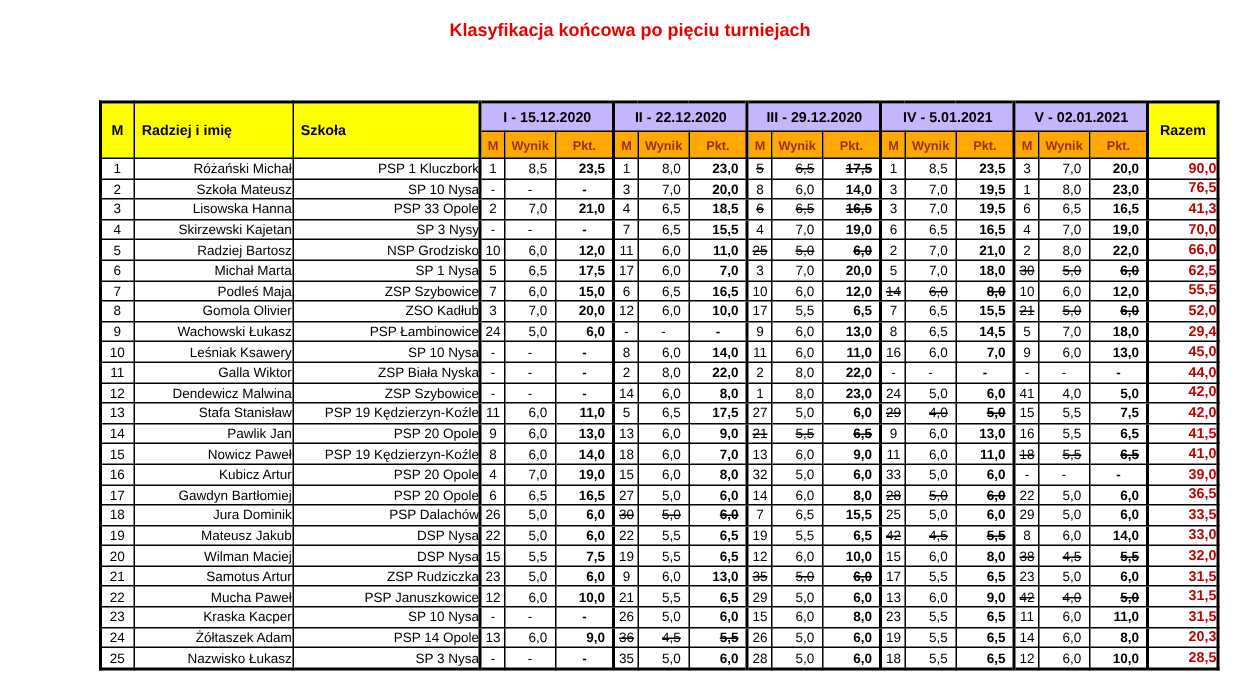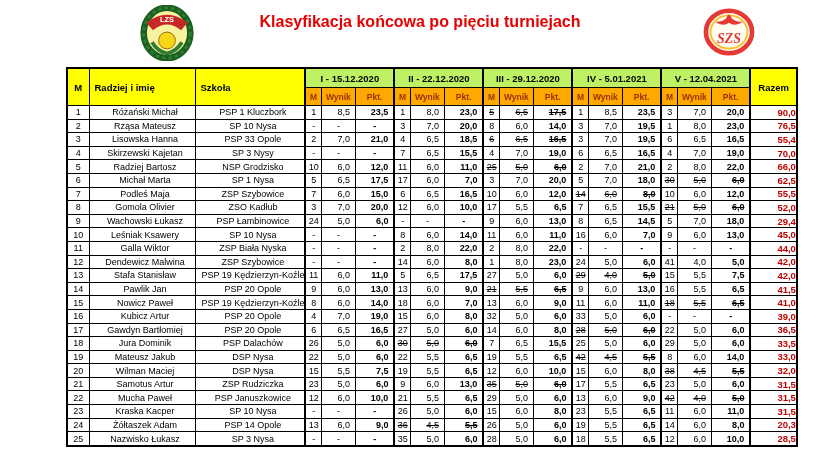--- a/index.html
+++ b/index.html
@@ -1,67 +1,48 @@
 <!DOCTYPE html>
 <html><head>
 <meta charset="utf-8">
 <style>
   html,body{margin:0;padding:0;background:#fff;}
   body{width:840px;height:454px;overflow:hidden;font-family:"Liberation Sans",sans-serif;position:relative;}
   .page-header{position:relative;height:64px;}
   .titles{position:absolute;left:0;right:0;top:10px;text-align:center;}
   .title{font-size:14.5px;font-weight:bold;color:#111;letter-spacing:.2px;}
-  .subtitle{font-size:16px;font-weight:bold;color:#e60000;margin-top:3px;}
+  .subtitle{font-size:12px;font-weight:bold;color:#e60000;margin-top:3px;}
   .logo{position:absolute;top:5px;}
   .logo-left{left:139px;}
   .logo-right{left:703px;top:8px;}
   .tbl-wrap{position:absolute;left:66px;top:67px;}
   table{border-collapse:collapse;table-layout:fixed;border:2px solid #000;}
   th,td{border:1px solid #000;overflow:hidden;white-space:nowrap;}
   thead th{font-weight:bold;color:#000;}
   .yh{background:#ffff00;font-size:9.5px;}
   .oh{background:#ffa800;font-size:8.5px;color:#993300;}
-  .thdate{background:#bef264;font-size:9.5px;height:16px;}
+  .thdate{background:#c4b5fd;font-size:9.5px;height:16px;}
   .subrow th{height:15px;}
   th.left{text-align:left;padding-left:5px;}
   tbody td{height:12.6px;font-size:9px;color:#000;background:#fff;padding:0;}
   td.c{text-align:center;}
-  td.txt{text-align:center;padding-left:6px;}
+  td.txt{text-align:right;padding-left:21px;}
   td.num{text-align:right;padding-right:5px;}
   td.pkt{font-weight:bold;}
   td.razem{font-weight:bold;color:#c00000;text-align:center;font-size:9.5px;padding-left:26px;}
   .strike{text-decoration:line-through;}
   .gs{border-left:2px solid #000;}
 </style>
 </head>
 <body>
 
 <div class="page-header">
-  <span class="logo logo-left">
-    <svg width="56" height="56" viewBox="0 0 60 60">
-      <ellipse cx="30" cy="30" rx="25" ry="27" fill="#f7f1a0" stroke="#1b5e20" stroke-width="7"></ellipse>
-      <ellipse cx="30" cy="30" rx="25" ry="27" fill="none" stroke="#2e7d32" stroke-width="3" stroke-dasharray="4 3"></ellipse>
-      <path d="M8 19 Q30 2 52 19 L45 27 Q30 15 15 27 Z" fill="#c62828"></path>
-      <text x="30" y="18" font-size="8" font-weight="bold" fill="#ffffff" text-anchor="middle" font-family="Liberation Sans, sans-serif">LZS</text>
-      <circle cx="30" cy="38" r="9" fill="#f9d616" stroke="#8a6d00" stroke-width="1"></circle>
-      <path d="M14 40 Q20 50 30 52 Q40 50 46 40" fill="none" stroke="#2e7d32" stroke-width="4"></path>
-    </svg>
-  </span>
   <div class="titles">
     <div class="subtitle">Klasyfikacja końcowa po pięciu turniejach</div>
   </div>
-  <span class="logo logo-right">
-    <svg width="52" height="48" viewBox="0 0 56 52">
-      <ellipse cx="28" cy="26" rx="25" ry="23" fill="#fffdf2" stroke="#e53935" stroke-width="5"></ellipse>
-      <ellipse cx="28" cy="26" rx="20" ry="18" fill="none" stroke="#fbc02d" stroke-width="2"></ellipse>
-      <path d="M28 7 C25 13 20 15 13 15 C19 19 24 19 28 16 C32 19 37 19 43 15 C36 15 31 13 28 7 Z" fill="#e53935"></path>
-      <circle cx="28" cy="10" r="2.4" fill="#e53935"></circle>
-      <text x="28" y="38" font-size="15" font-weight="bold" font-style="italic" fill="#e53935" text-anchor="middle" font-family="Liberation Serif, serif">SZS</text>
-    </svg>
-  </span>
 </div>
 
 <div class="tbl-wrap">
   <table>
     <colgroup>
       <col style="width:22px">
         <col style="width:106px">
         <col style="width:110px">
       <col style="width:16px">
         <col style="width:34px">
@@ -82,21 +63,21 @@
     </colgroup>
     <thead>
       <tr>
         <th rowspan="2" class="yh">M</th>
         <th rowspan="2" class="yh left">Radziej i imię</th>
         <th rowspan="2" class="yh left">Szkoła</th>
         <th colspan="3" class="thdate gs">I - 15.12.2020</th>
         <th colspan="3" class="thdate gs">II - 22.12.2020</th>
         <th colspan="3" class="thdate gs">III - 29.12.2020</th>
         <th colspan="3" class="thdate gs">IV - 5.01.2021</th>
-        <th colspan="3" class="thdate gs">V - 12.04.2021</th>
+        <th colspan="3" class="thdate gs">V - 02.01.2021</th>
         <th rowspan="2" class="yh gs">Razem</th>
       </tr>
       <tr class="subrow">
           <th class="oh gs">M</th>
           <th class="oh">Wynik</th>
           <th class="oh">Pkt.</th>
           <th class="oh gs">M</th>
           <th class="oh">Wynik</th>
           <th class="oh">Pkt.</th>
           <th class="oh gs">M</th>
@@ -127,21 +108,21 @@
           <td class="c gs">1</td>
           <td class="num">8,5</td>
           <td class="num pkt">23,5</td>
           <td class="c gs">3</td>
           <td class="num">7,0</td>
           <td class="num pkt">20,0</td>
           <td class="razem gs">90,0</td>
         </tr>
         <tr>
           <td class="c">2</td>
-          <td class="txt">Rząsa Mateusz</td>
+          <td class="txt">Szkoła Mateusz</td>
           <td class="txt">SP 10 Nysa</td>
           <td class="c gs">-</td>
           <td class="c">-</td>
           <td class="c pkt">-</td>
           <td class="c gs">3</td>
           <td class="num">7,0</td>
           <td class="num pkt">20,0</td>
           <td class="c gs">8</td>
           <td class="num">6,0</td>
           <td class="num pkt">14,0</td>
@@ -165,21 +146,21 @@
           <td class="num pkt">18,5</td>
           <td class="c gs strike">6</td>
           <td class="num strike">6,5</td>
           <td class="num pkt strike">16,5</td>
           <td class="c gs">3</td>
           <td class="num">7,0</td>
           <td class="num pkt">19,5</td>
           <td class="c gs">6</td>
           <td class="num">6,5</td>
           <td class="num pkt">16,5</td>
-          <td class="razem gs">55,4</td>
+          <td class="razem gs">41,3</td>
         </tr>
         <tr>
           <td class="c">4</td>
           <td class="txt">Skirzewski Kajetan</td>
           <td class="txt">SP 3 Nysy</td>
           <td class="c gs">-</td>
           <td class="c">-</td>
           <td class="c pkt">-</td>
           <td class="c gs">7</td>
           <td class="num">6,5</td>

